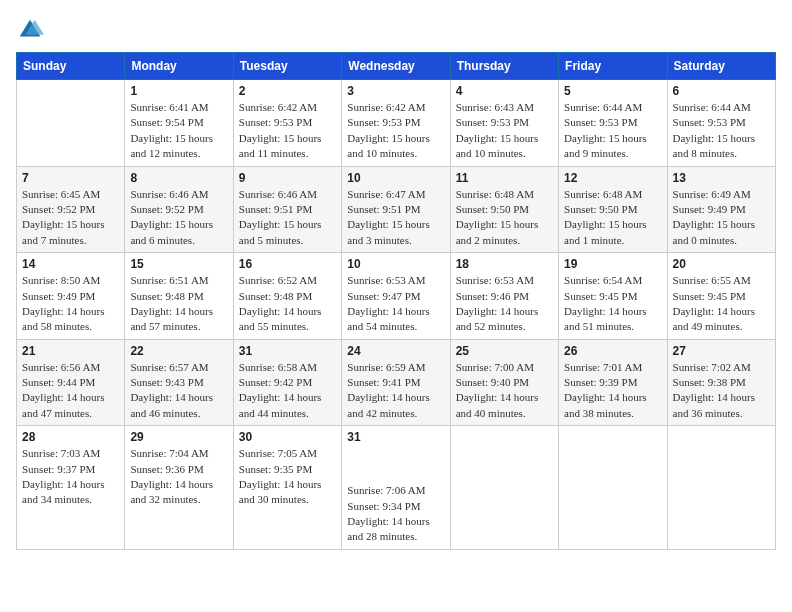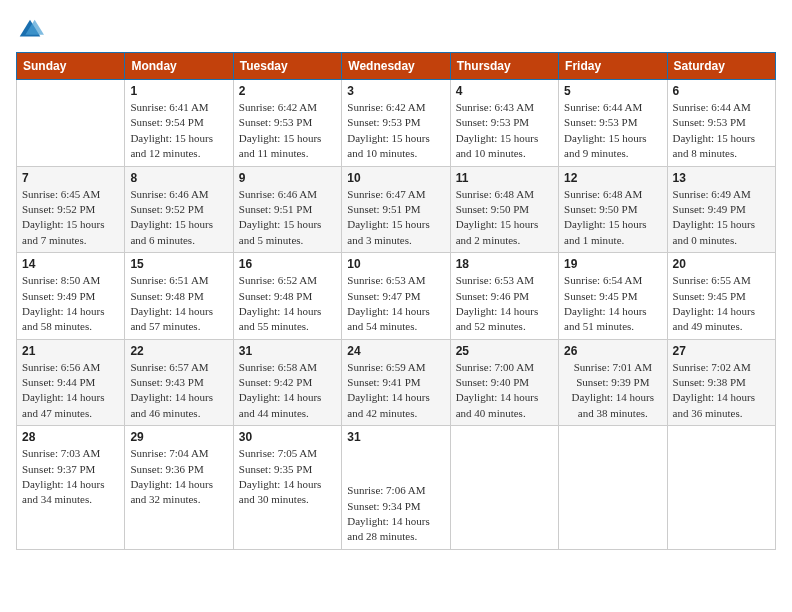--- a/index.html
+++ b/index.html
@@ -52,21 +52,21 @@
       font-size: 14px;
       color: #555;
       margin-top: 2px;
     }
     table {
       width: 100%;
       border-collapse: collapse;
       font-size: 11px;
     }
     thead tr th {
-      background-color: #c2410c;
+      background-color: #1d4ed8;
       color: #fff;
       text-align: left;
       padding: 6px 6px;
       font-size: 12px;
       font-weight: bold;
       border: 1px solid #1a6faf;
     }
     tbody tr td {
       border: 1px solid #ccc;
       padding: 4px 5px;
@@ -280,21 +280,21 @@
 Daylight: 14 hours and 42 minutes.</div>
         </td>
         <td>
           <div class="day-number">25</div>
           <div class="day-info" style="white-space: pre-line;">Sunrise: 7:00 AM
 Sunset: 9:40 PM
 Daylight: 14 hours and 40 minutes.</div>
         </td>
         <td>
           <div class="day-number">26</div>
-          <div class="day-info" style="white-space: pre-line; text-align: center;">Sunrise: 7:01 AM
+          <div class="day-info" style="white-space: pre-line;">Sunrise: 7:01 AM
 Sunset: 9:39 PM
 Daylight: 14 hours and 38 minutes.</div>
         </td>
         <td>
           <div class="day-number">27</div>
           <div class="day-info" style="white-space: pre-line;">Sunrise: 7:02 AM
 Sunset: 9:38 PM
 Daylight: 14 hours and 36 minutes.</div>
         </td>
       </tr>

